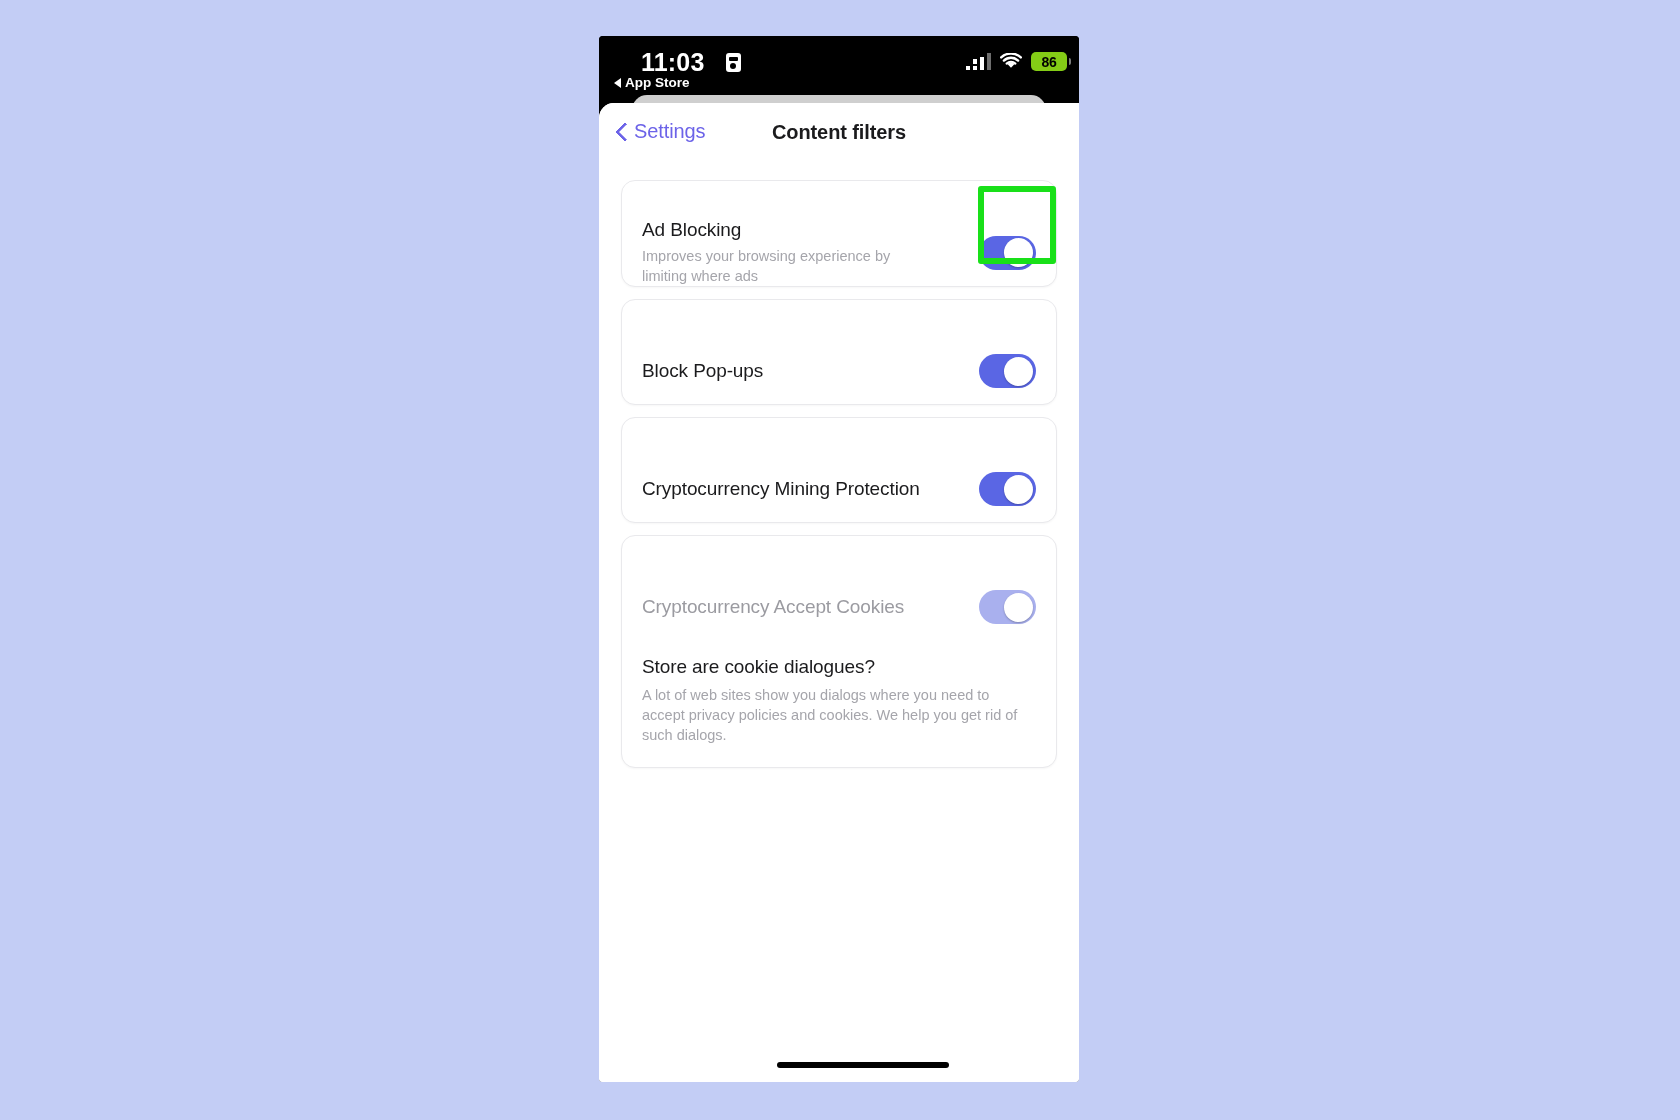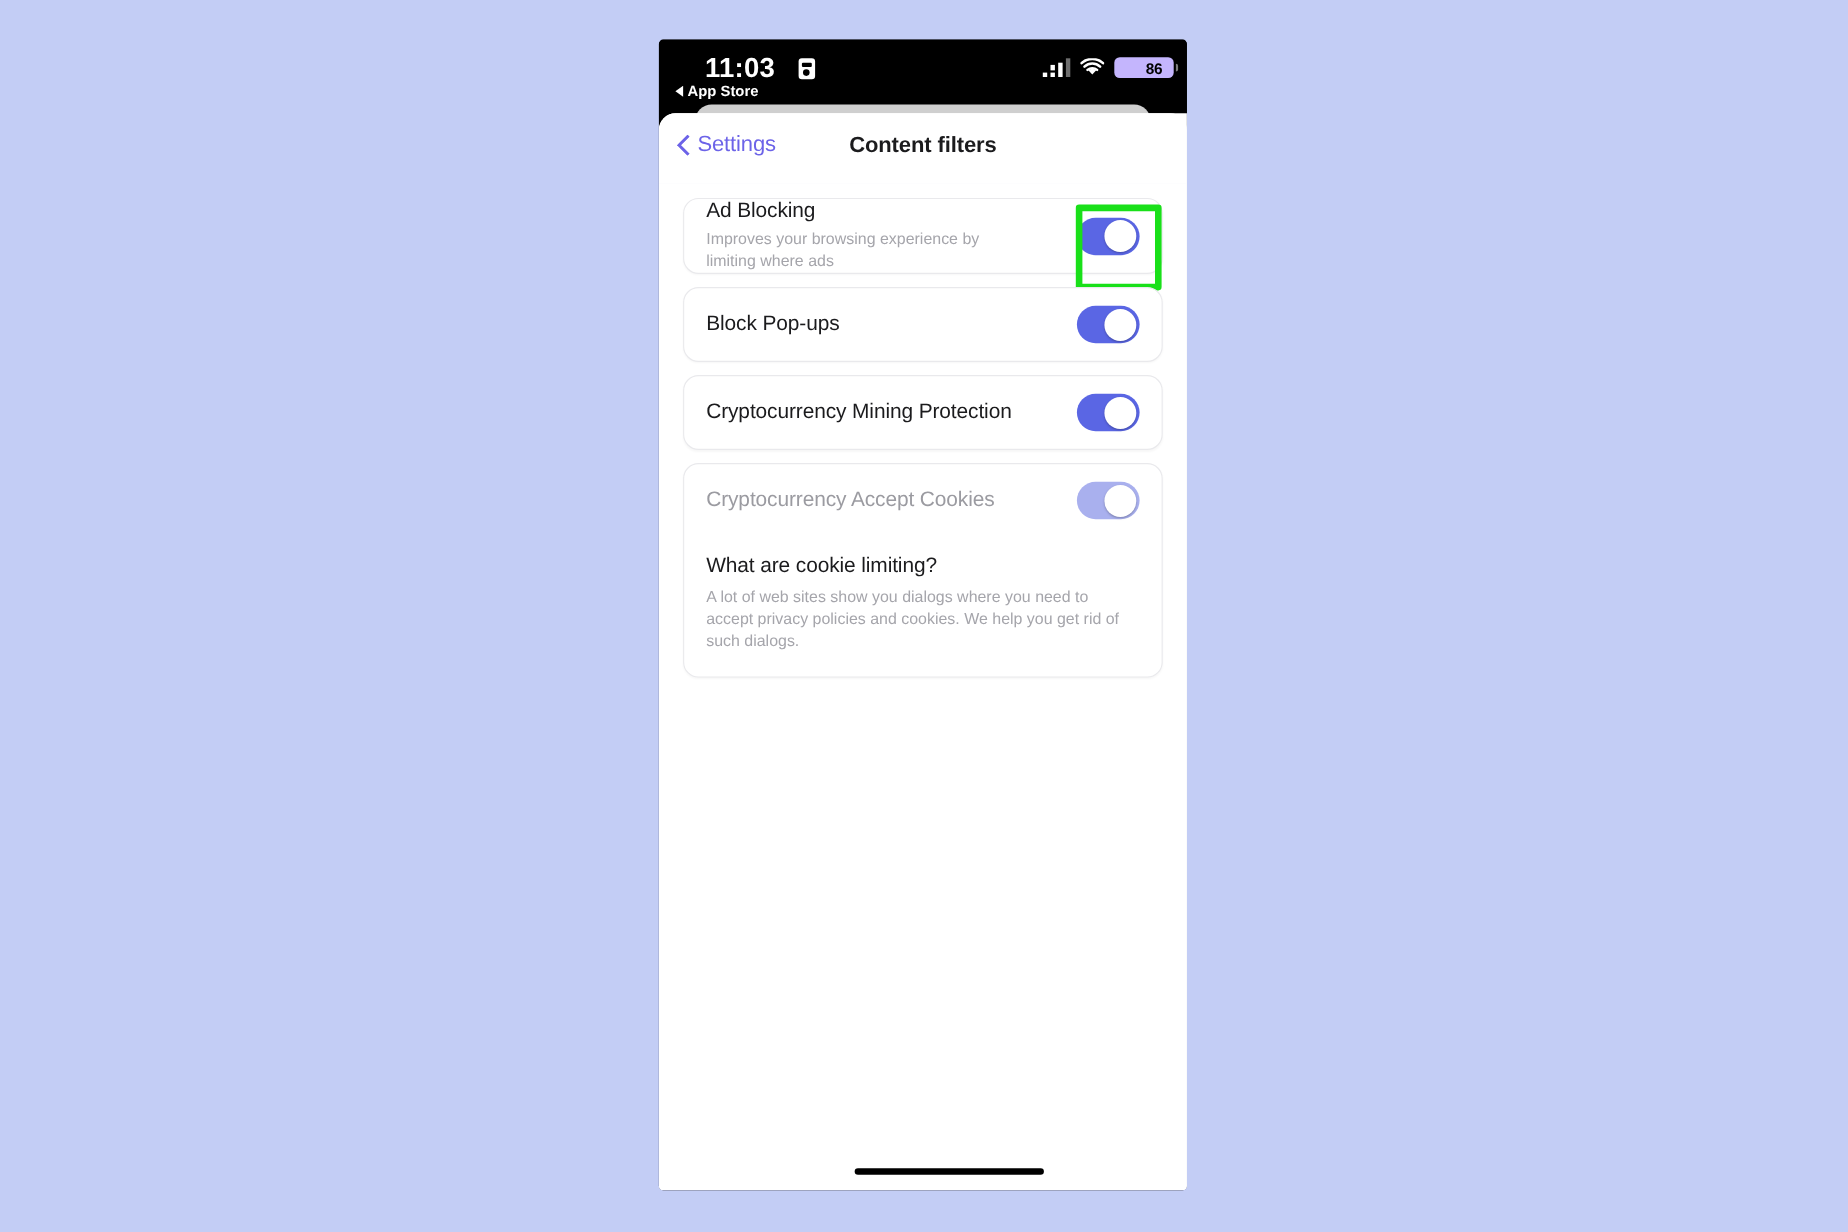--- a/index.html
+++ b/index.html
@@ -135,26 +135,25 @@
     position: relative;
     width: 22px;
     height: 17px;
   }
   .wifi svg { display: block; }
 
   .battery {
     position: relative;
     width: 36px;
     height: 19px;
-    background: #c4b5fd;
+    background: #84cc16;
     border-radius: 5px;
     display: flex;
     align-items: center;
     justify-content: center;
-    padding-left: 18px;
   }
   .battery::after {
     content: "";
     position: absolute;
     right: -4px;
     top: 6px;
     width: 2.5px;
     height: 7px;
     background: #7e7e7e;
     border-radius: 0 2px 2px 0;
@@ -264,20 +263,21 @@
     position: relative;
   }
 
   .row {
     display: flex;
     align-items: center;
     justify-content: space-between;
     padding: 0 20px;
     min-height: 66px;
     box-sizing: border-box;
+    margin-top: 38px;
   }
   .row-text { padding-right: 12px; }
   .row-title {
     font-size: 19px;
     color: #1b1b1d;
     letter-spacing: -0.1px;
   }
   .row-title.dim { color: #9b9ba1; }
   .row-sub {
     margin-top: 6px;
@@ -463,21 +463,21 @@
             <div class="row-title dim">Cryptocurrency Accept Cookies</div>
           </div>
           <div class="toggle faded">
             <span class="knob"></span>
           </div>
         </div>
 
         <div class="divider-gap"></div>
 
         <div class="info-block">
-          <div class="info-title">What are cookie limiting?</div>
+          <div class="info-title">Store are cookie dialogues?</div>
           <div class="info-body">A lot of web sites show you dialogs where you need to accept privacy policies and cookies. We help you get rid of such dialogs.</div>
         </div>
       </div>
 
     </div>
 
     <div class="home-indicator"></div>
   </div>
 </div>
 

